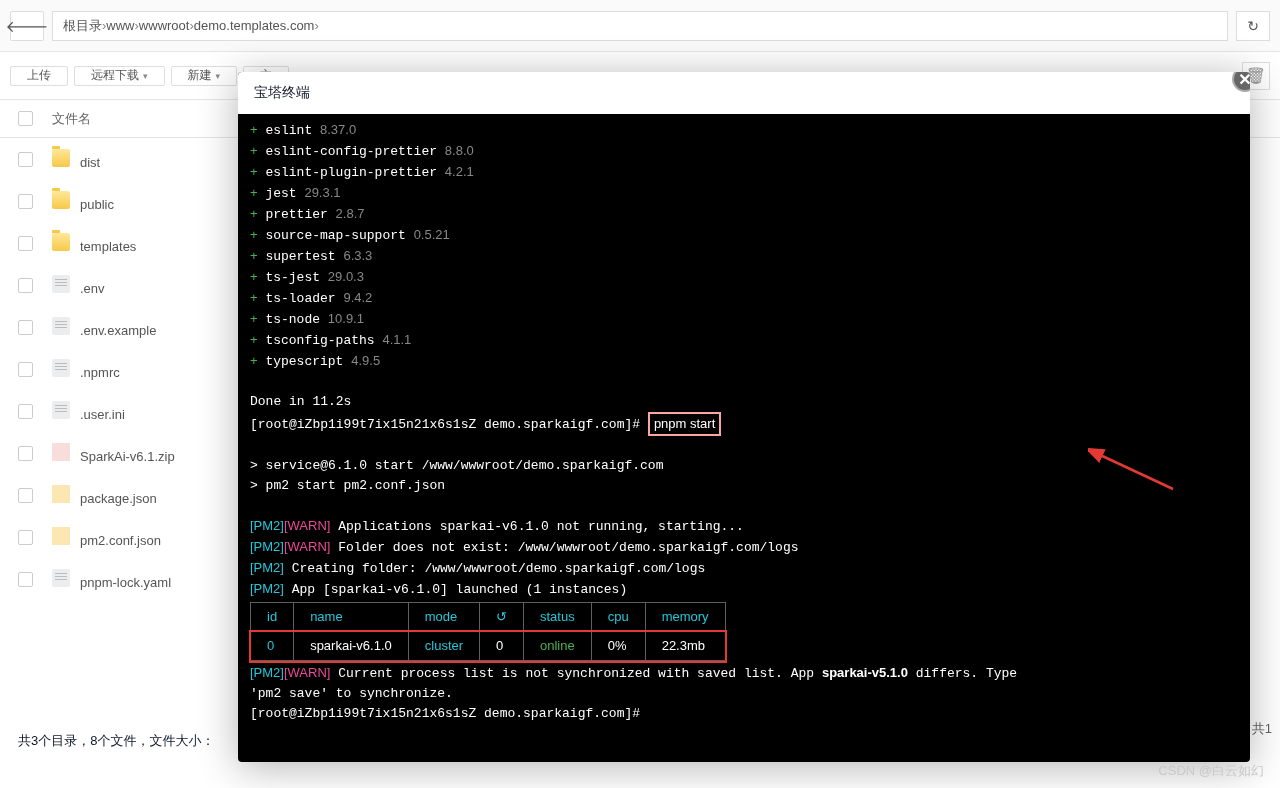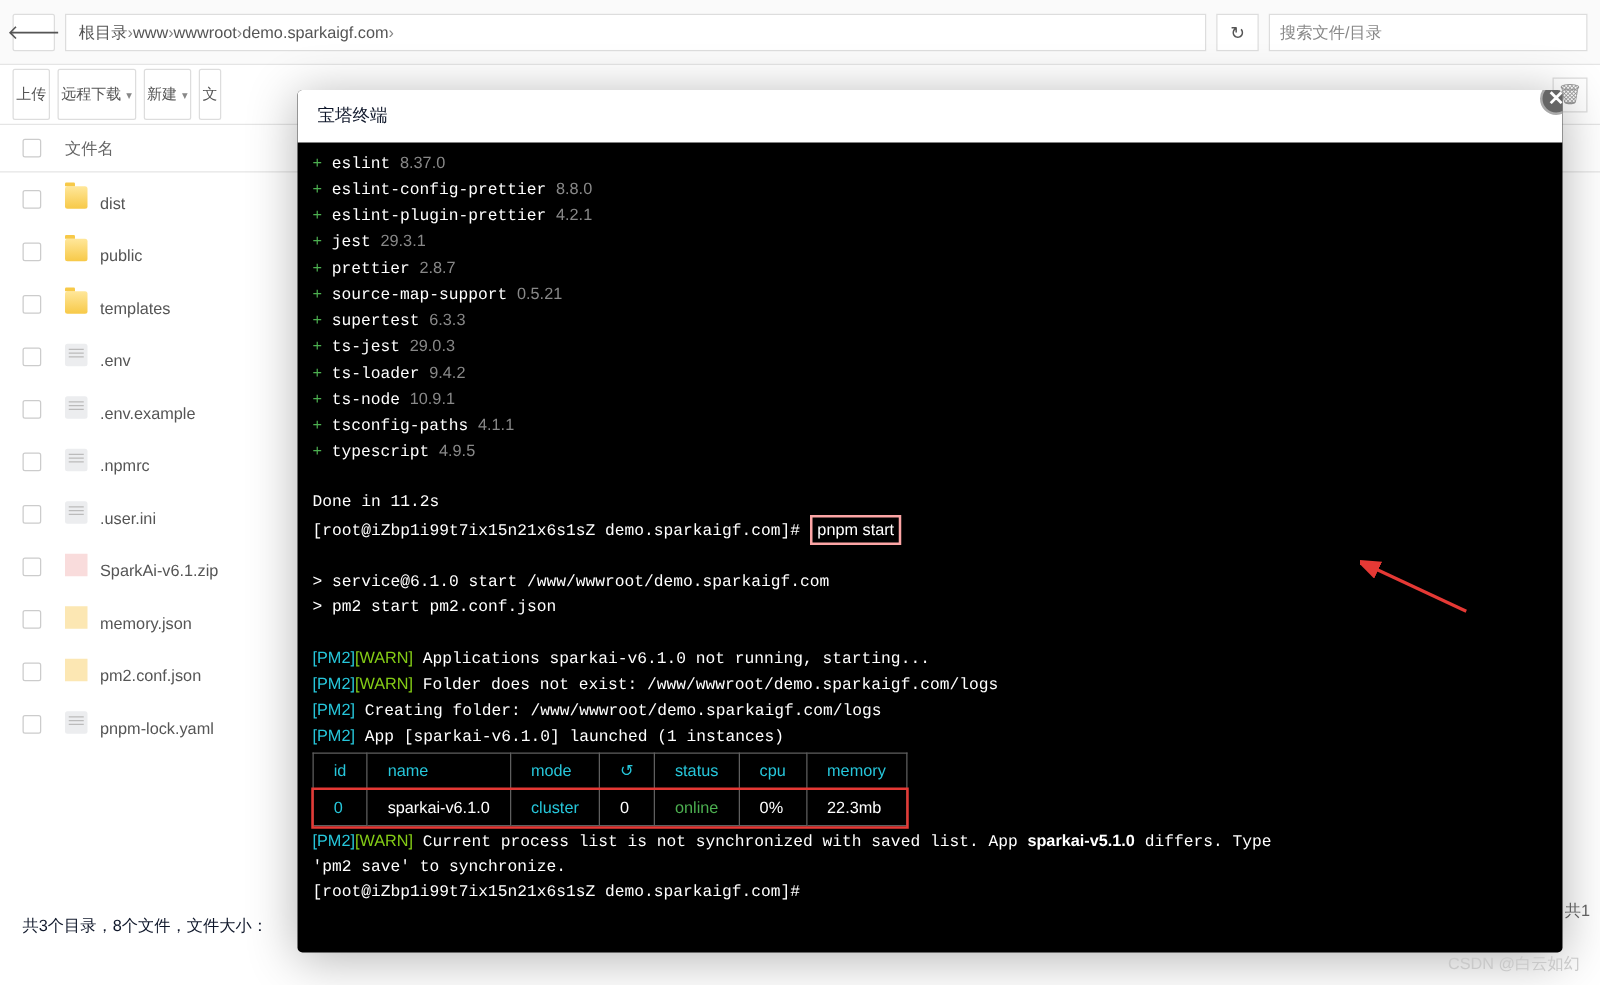--- a/index.html
+++ b/index.html
@@ -7,21 +7,21 @@
 
 
 .fm { position: absolute; top: 0; left: 0; right: 0; bottom: 0; background: #fff; }
 .fm-header { display: flex; align-items: center; height: 52px; border-bottom: 1px solid #e5e5e5; padding: 0 10px; gap: 8px; background: #fafafa; }
 .fm-back { width: 34px; height: 30px; border: 1px solid #ddd; background: #fff; display: flex; align-items: center; justify-content: center; font-size: 16px; color: #555; border-radius: 2px; }
 .breadcrumb { flex: 1; display: flex; align-items: center; height: 30px; border: 1px solid #ddd; background: #fff; padding: 0 10px; font-size: 13px; color: #555; gap: 0; }
 .breadcrumb span.sep { color: #888; }
 .fm-refresh { width: 34px; height: 30px; border: 1px solid #ddd; background: #fff; display: flex; align-items: center; justify-content: center; font-size: 14px; color: #555; }
 .fm-search { width: 255px; height: 30px; border: 1px solid #ddd; background: #fff; padding: 0 8px; font-size: 13px; color: #888; display: flex; align-items: center; }
 .fm-toolbar { display: flex; align-items: center; height: 48px; padding: 0 10px; gap: 6px; border-bottom: 1px solid #e5e5e5; }
-.tb-btn { height: 41px; padding: 0 2px; border: 1px solid #ddd; background: #fff; font-size: 12px; color: #555; display: flex; align-items: center; gap: 4px; border-radius: 2px; justify-content: flex-end; }
+.tb-btn { height: 20px; padding: 0 16px; border: 1px solid #ddd; background: #fff; font-size: 12px; color: #555; display: flex; align-items: center; gap: 4px; border-radius: 2px; justify-content: flex-end; }
 .tb-btn .caret { font-size: 9px; color: #888; }
 .tb-right { margin-left: auto; display: flex; gap: 6px; }
 .tb-icon { width: 28px; height: 28px; border: 1px solid #ddd; display: flex; align-items: center; justify-content: center; color: #999; }
 .fm-table-head { display: flex; align-items: center; height: 38px; padding: 0 18px; border-bottom: 1px solid #e5e5e5; font-size: 13px; color: #666; }
 .fm-col-check { width: 34px; }
 .fm-col-name { flex: 1; }
 .chk { width: 15px; height: 15px; border: 1px solid #ccc; background: #fff; border-radius: 2px; }
 .fm-row { display: flex; align-items: center; height: 42px; padding: 0 18px; font-size: 13px; color: #555; }
 .f-icon { width: 18px; height: 18px; margin-right: 10px; display: inline-flex; }
 .f-icon.folder { background: linear-gradient(#ffe79a, #f7c948); border-radius: 2px; position: relative; }
@@ -30,21 +30,21 @@
 .f-icon.file::after { content: ""; position: absolute; top: 4px; left: 3px; right: 3px; height: 1px; background: #bbb; box-shadow: 0 3px #bbb, 0 6px #bbb; }
 .f-icon.zip { background: #f9dcdc; }
 .f-icon.json { background: #fce7b3; }
 .fm-footer { position: absolute; bottom: 38px; left: 18px; font-size: 13px; color: #0f172a; }
 
 
 .modal { position: absolute; top: 72px; left: 238px; width: 1012px; height: 690px; background: #000; border-radius: 4px; box-shadow: 0 5px 40px rgba(0,0,0,.3); overflow: hidden; }
 .modal-head { background: #fff; height: 42px; display: flex; align-items: center; padding: 0 16px; font-size: 14px; color: #0f172a; }
 .modal-close { position: absolute; top: -6px; right: -8px; width: 26px; height: 26px; border-radius: 50%; background: #666; color: #fff; display: flex; align-items: center; justify-content: center; font-size: 16px; font-weight: bold; border: 2px solid #aaa; }
 .term { padding: 6px 12px 12px; font-family: "Courier New", monospace; font-size: 13px; line-height: 20px; color: #fff; white-space: pre; }
-.g { color: #4caf50; } .c { color: #26c6da; } .gr { color: #888; } .y { color: #84cc16; }
+.g { color: #4caf50; } .c { color: #26c6da; } .gr { color: #888; } .y { color: #ec4899; }
 .rbox { border: 2px solid #fca5a5; padding: 0 4px; display: inline-block; }
 .pm2-table { border-collapse: collapse; margin: 2px 0; }
 .pm2-table td, .pm2-table th { border: 1px solid #5f5f5f; padding: 4px 16px; text-align: left; font-weight: normal; }
 .pm2-table th { color: #26c6da; }
 .pm2-table tr.data { outline: 2px solid #e53935; }
 .arrow { position: absolute; top: 372px; left: 850px; pointer-events: none; }
 .watermark { position: absolute; bottom: 8px; right: 16px; font-size: 13px; color: #c9c9c9; }
 </style>
 </head>
 <body>
@@ -52,27 +52,24 @@
 <div class="fm">
   <div class="fm-header">
     <div class="fm-back">🡐</div>
     <div class="breadcrumb">
       <span>根目录</span>
         <span class="sep">›</span>
       <span>www</span>
         <span class="sep">›</span>
       <span>wwwroot</span>
         <span class="sep">›</span>
-      <span>demo.sparkaigf.com</span>
+      <span>demo.templates.com</span>
         <span class="sep">›</span>
     </div>
     <div class="fm-refresh">↻</div>
-    <div class="fm-search">
-        <span>搜索文件/目录</span>
-      </div>
   </div>
 
   <div class="fm-toolbar">
     <div class="tb-btn">
         <span>上传</span>
       </div>
     <div class="tb-btn">
         <span>远程下载</span>
         <span class="caret">▾</span>
       </div>
@@ -141,21 +138,21 @@
       <div class="fm-row">
         <div class="fm-col-check">
           <div class="chk"></div>
         </div>
   <div class="fm-col-name"><span class="f-icon zip"></span><span>SparkAi-v6.1.zip</span></div>
       </div>
       <div class="fm-row">
         <div class="fm-col-check">
           <div class="chk"></div>
         </div>
-  <div class="fm-col-name"><span class="f-icon json"></span><span>memory.json</span></div>
+  <div class="fm-col-name"><span class="f-icon json"></span><span>package.json</span></div>
       </div>
       <div class="fm-row">
         <div class="fm-col-check">
           <div class="chk"></div>
         </div>
   <div class="fm-col-name"><span class="f-icon json"></span><span>pm2.conf.json</span></div>
       </div>
       <div class="fm-row">
         <div class="fm-col-check">
           <div class="chk"></div>

